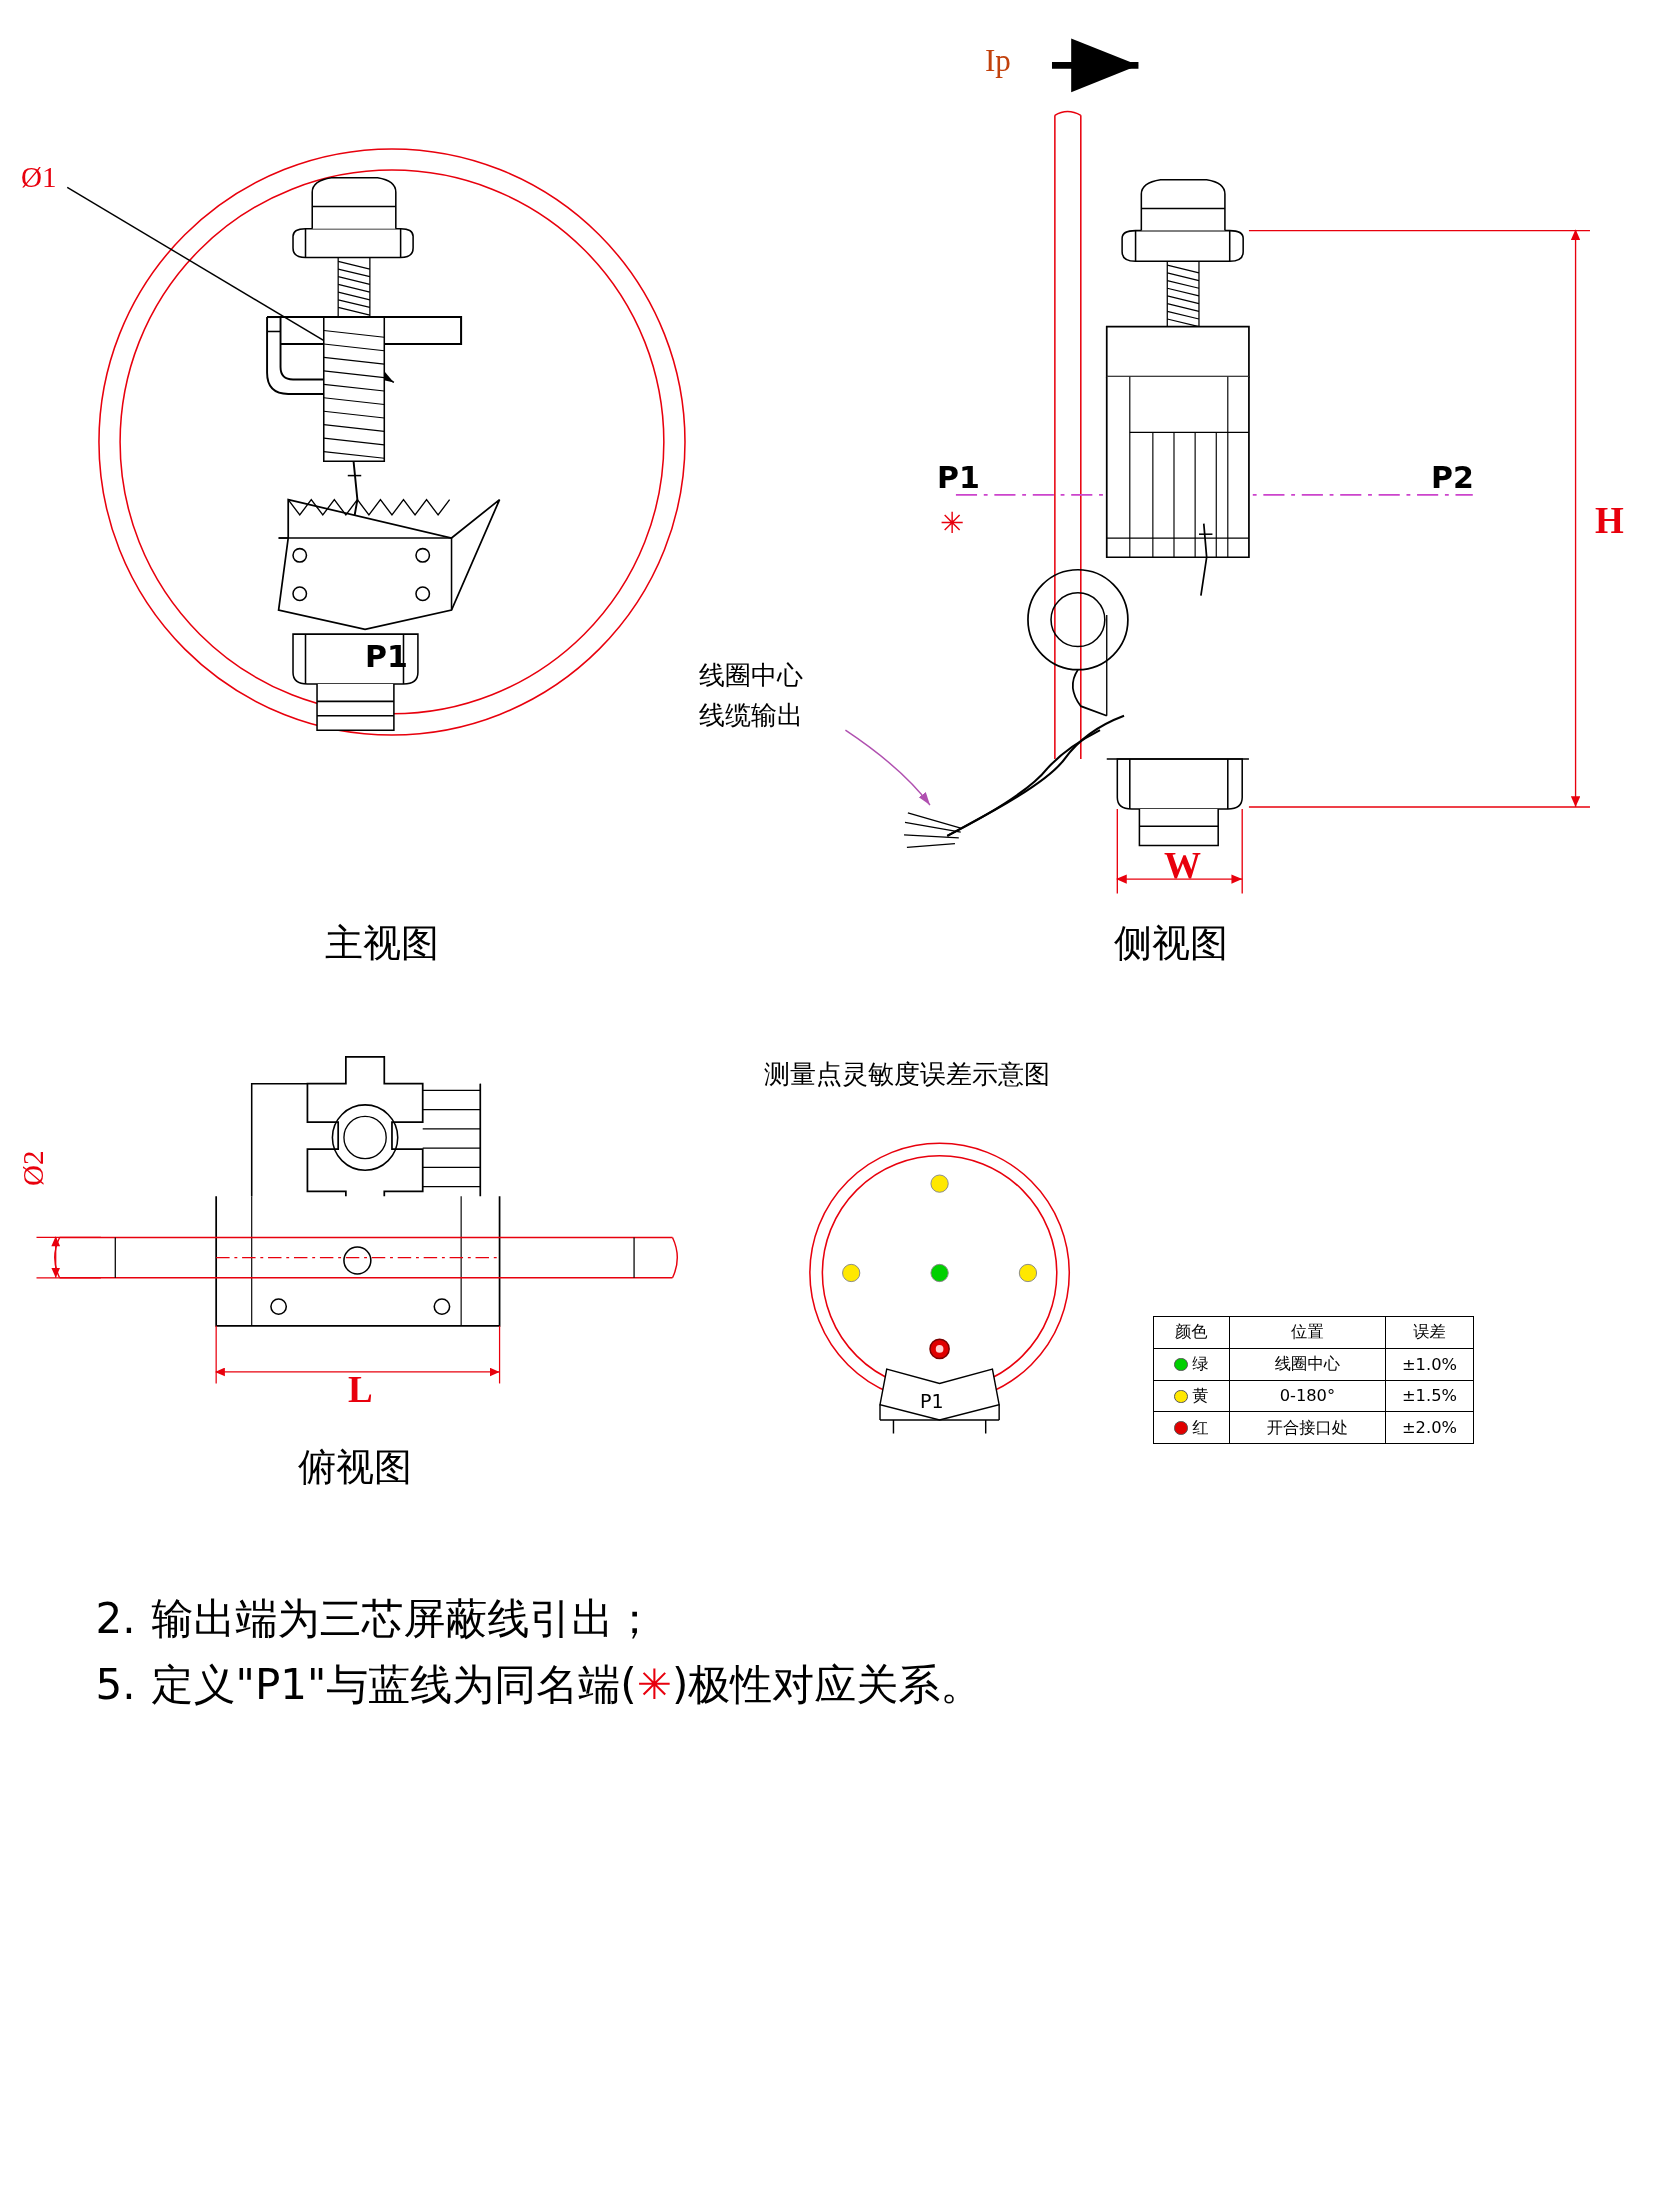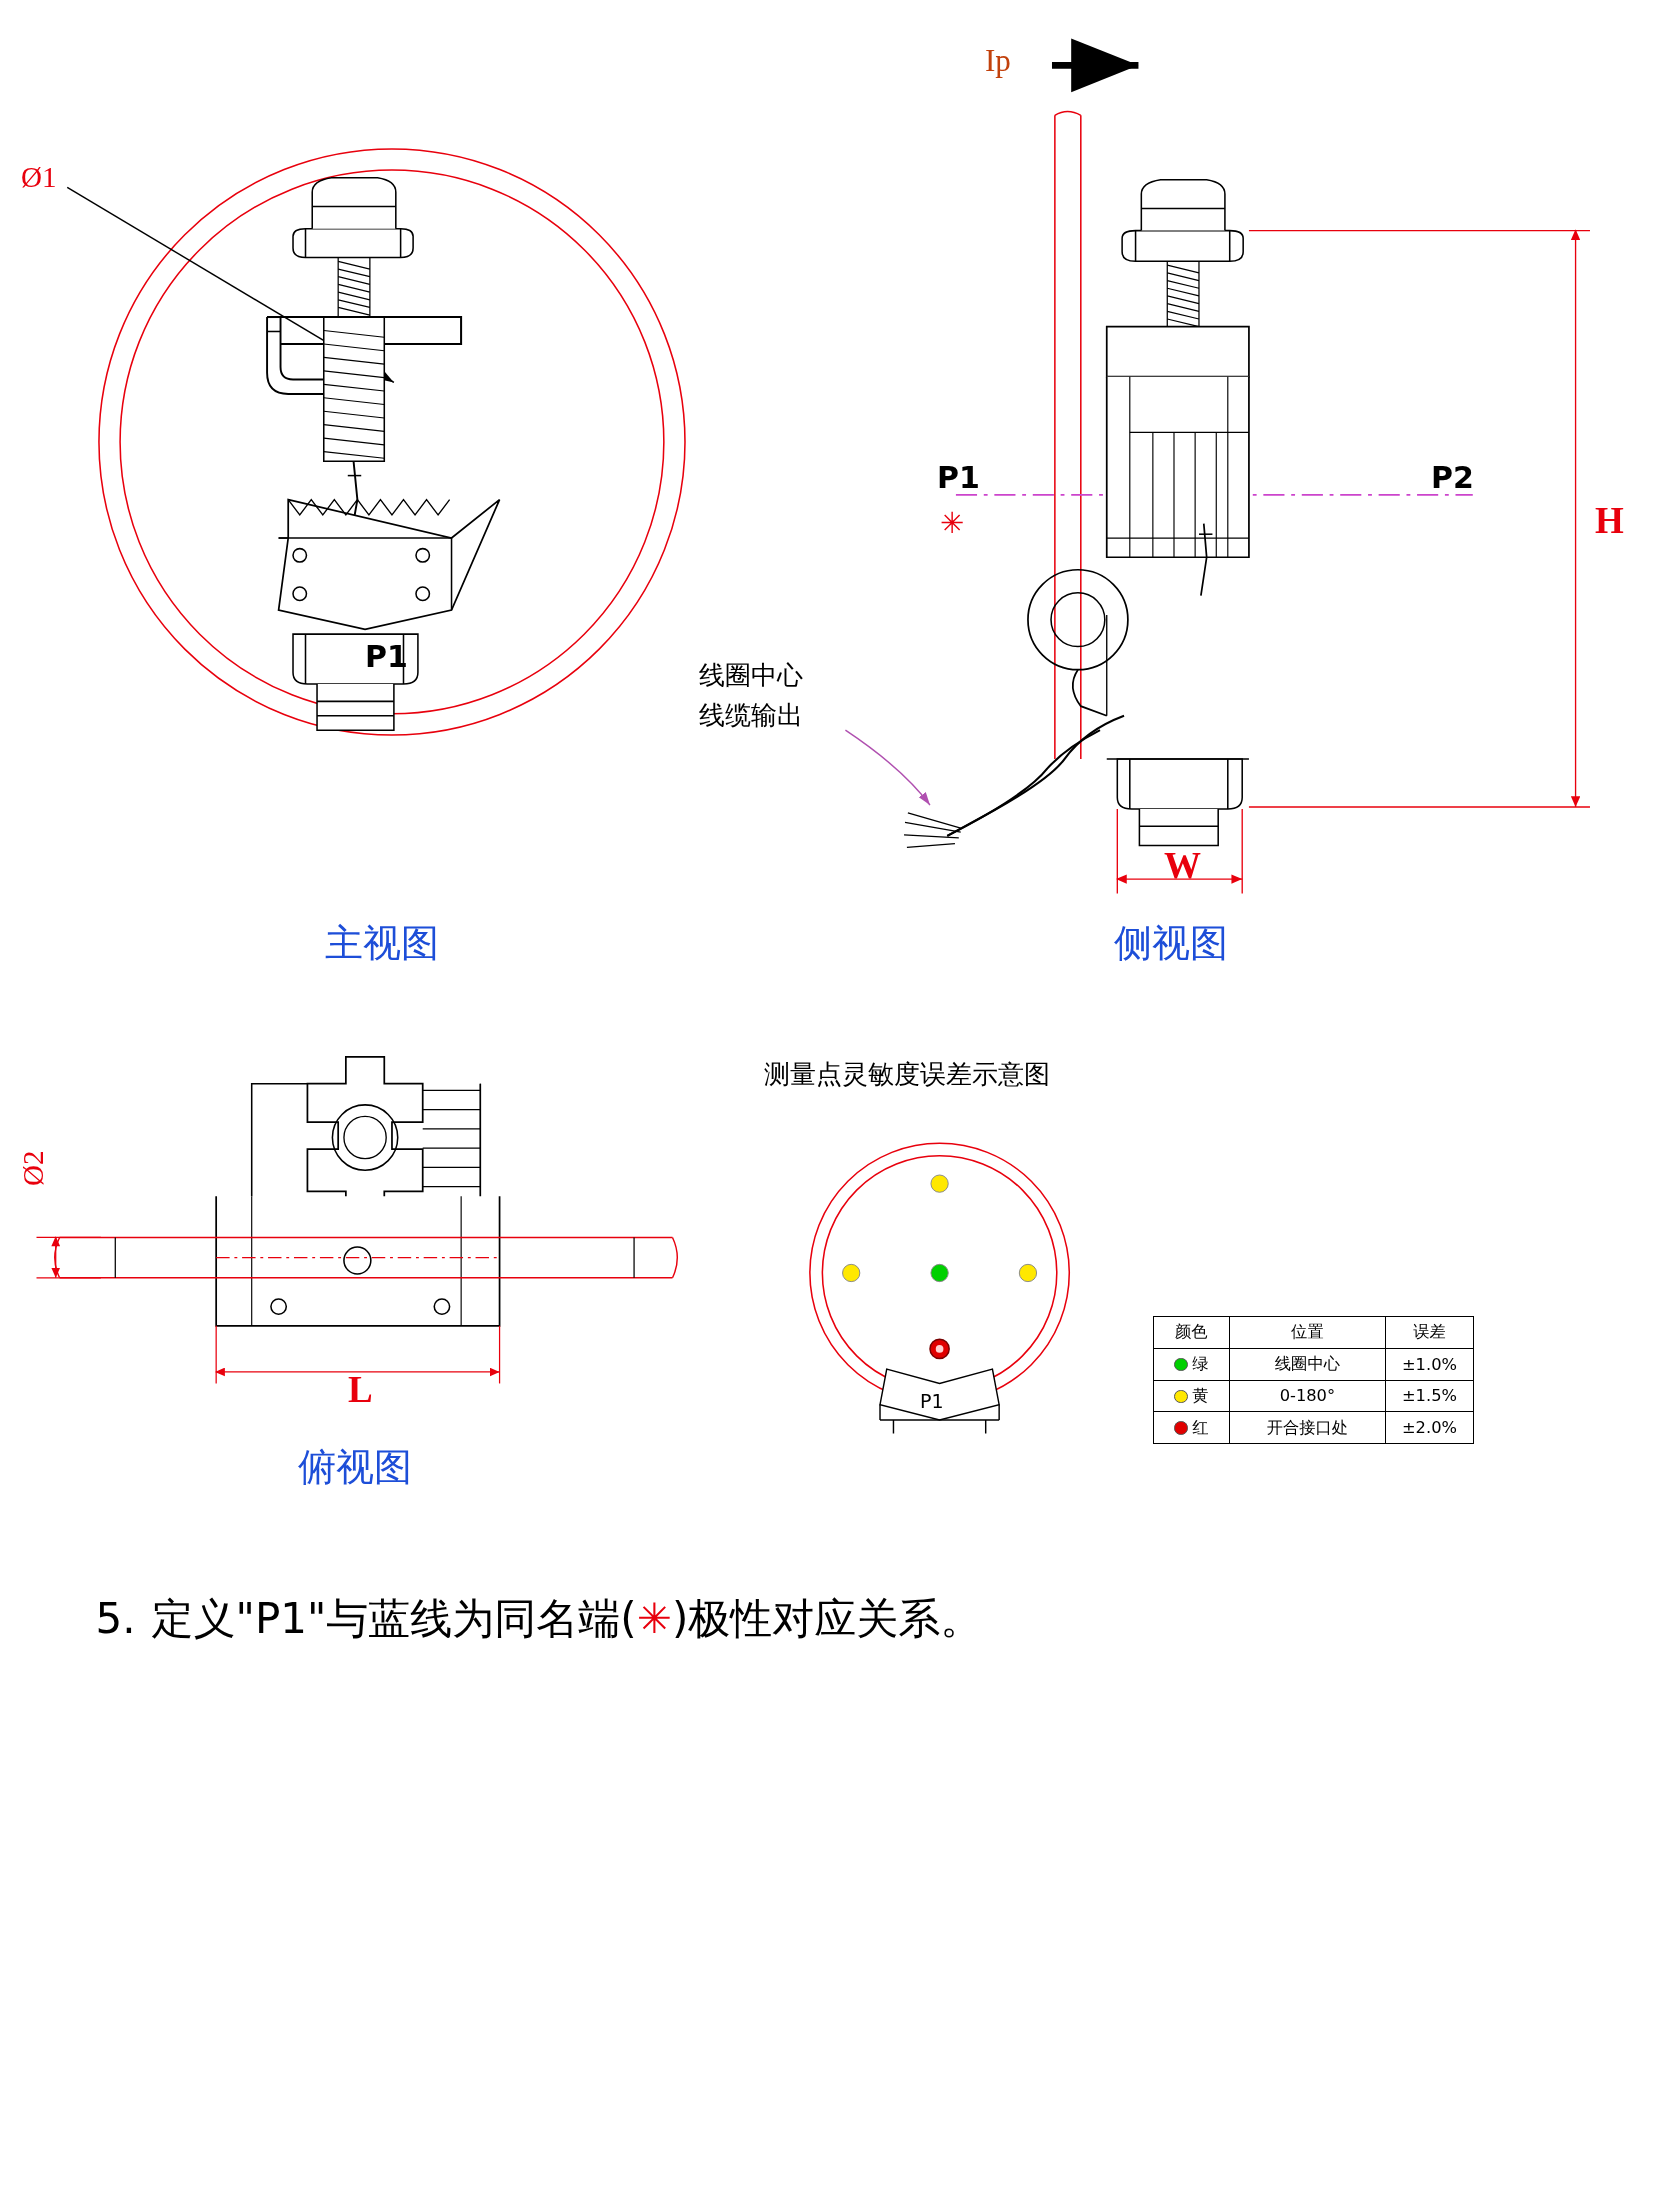--- a/index.html
+++ b/index.html
@@ -28,21 +28,21 @@
     height: 2203px;
   }
   .lbl {
     position: absolute;
     white-space: nowrap;
     line-height: 1.15;
   }
   .view-caption {
     font-size: 38px;
     font-family: "DejaVu Sans", sans-serif;
-    color: #1d4ed8;
+    color: #000000;
   }
   .dim-red {
     color: #e8000d;
     font-family: "Liberation Serif", serif;
   }
   .note-cn {
     font-size: 26px;
     font-family: "DejaVu Sans", sans-serif;
     color: #000;
   }
@@ -376,19 +376,22 @@
       <td class="c-color"><span class="dot dot-red"></span><span>红</span></td>
       <td class="c-pos">开合接口处</td>
       <td class="c-err">±2.0%</td>
     </tr>
   </tbody>
     </table>
 
   <div class="notes-block">
     <ul class="notes-list">
       <li>
+        <span class="num">2.</span><span>输出端为三芯屏蔽线引出；</span>
+      </li>
+      <li>
         <span class="num">5.</span><span>定义"P1"与蓝线为同名端(</span><span class="star-red">✳</span><span>)极性对应关系。</span>
       </li>
     </ul>
   </div>
 
 </div>
 
 
 </body></html>

